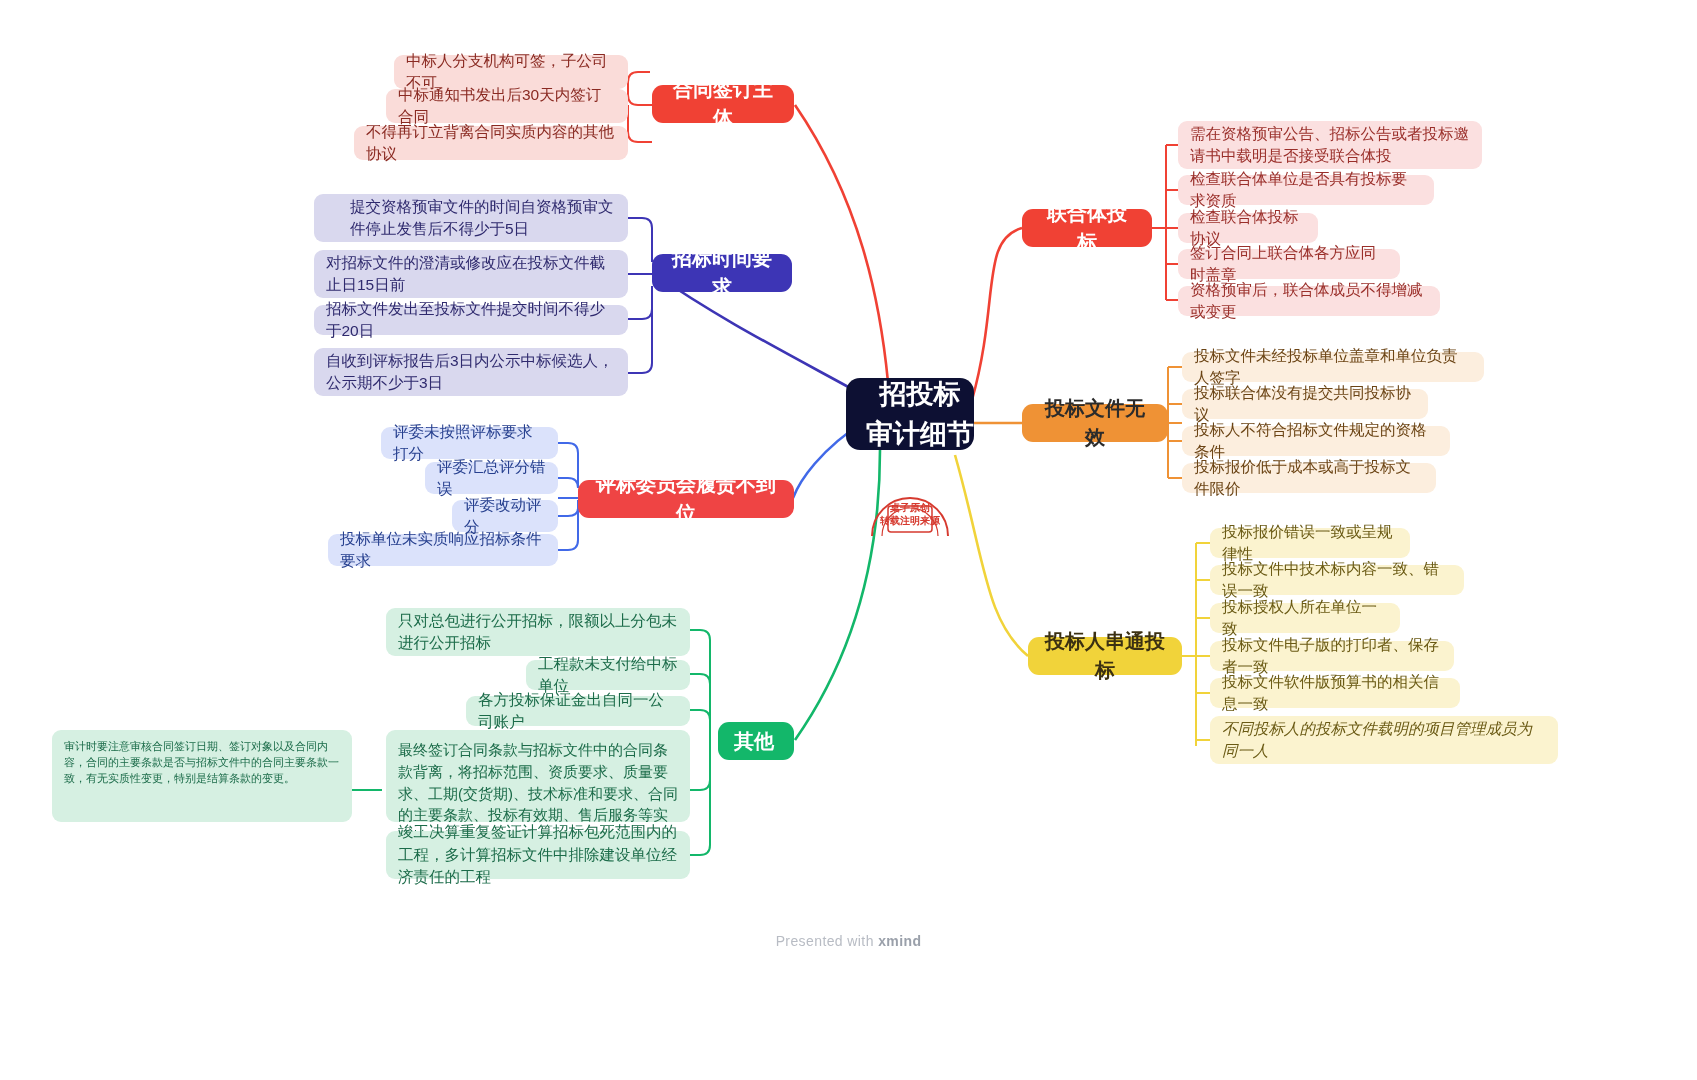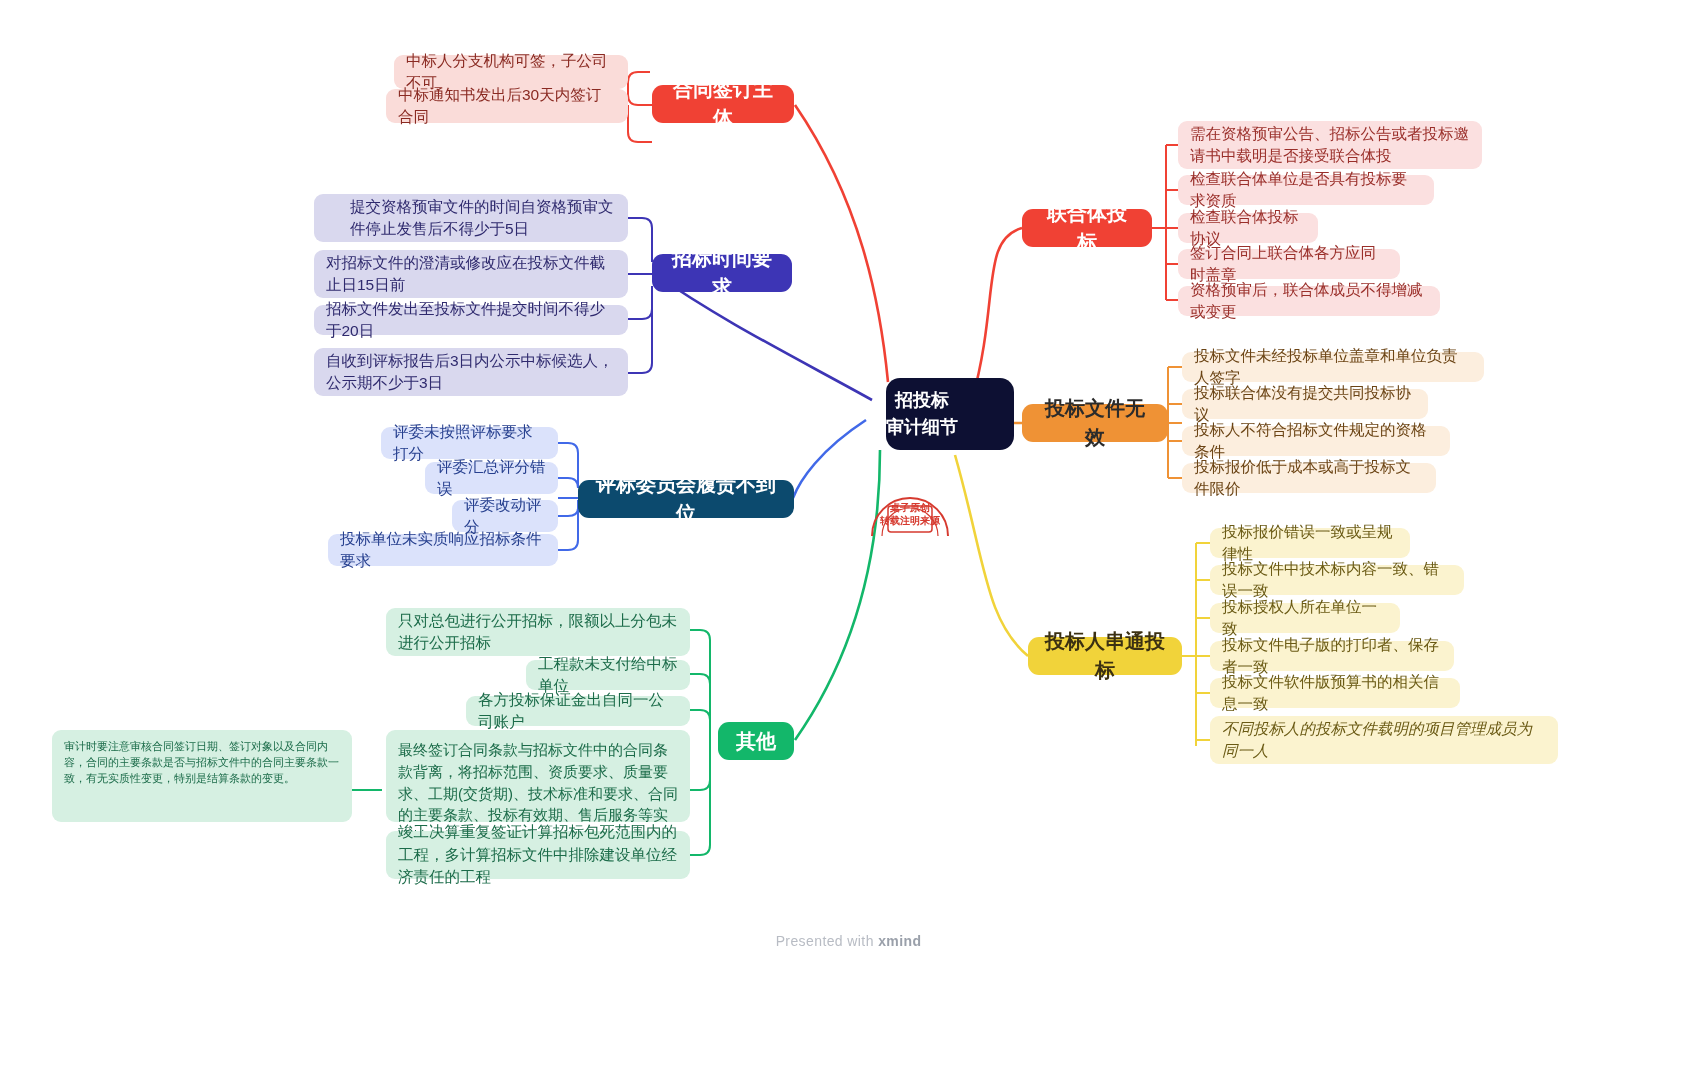--- a/index.html
+++ b/index.html
@@ -7,33 +7,33 @@
     width:1697px;height:1080px;background:#ffffff;
     font-family:"Liberation Sans","DejaVu Sans",sans-serif;
     position:relative;overflow:hidden;
   }
   #canvas{position:absolute;left:0;top:0;width:1697px;height:1080px;}
   svg.links{position:absolute;left:0;top:0;width:1697px;height:1080px;pointer-events:none;}
   .node{position:absolute;box-sizing:border-box;border-radius:10px;
         display:flex;align-items:center;line-height:1.45;}
   .leaf{border-radius:9px;padding:7px 12px;font-size:15.5px;}
   .branch{border-radius:11px;padding:10px 16px;font-size:20px;font-weight:bold;
-          justify-content:center;text-align:center;}
-  .root{border-radius:14px;background:#0d1033;color:#ffffff;font-size:18px;font-weight:bold;
-        justify-content:flex-start;text-align:center;line-height:1.5;margin-left:40px;}
+          text-align:center;}
+  .root{border-radius:14px;background:#0d1033;color:#ffffff;font-size:27px;font-weight:bold;
+        justify-content:flex-end;text-align:center;line-height:1.5;}
 
   
   .b-red{background:#f04134;color:#ffffff;}
   .l-red{background:#fadcd9;color:#8a2a22;}
   .l-red2{background:#fbe0e0;color:#9a2f2a;}
   
   .b-purple{background:#3d35b5;color:#ffffff;}
   .l-purple{background:#d9d8ee;color:#2f2a6e;}
   
-  .b-blue{background:#0c4a6e;color:#ffffff;}
+  .b-blue{background:#ef4444;color:#ffffff;}
   .l-blue{background:#dbe2fb;color:#27408f;}
   
   .b-green{background:#13b76a;color:#ffffff;}
   .l-green{background:#d6f0e2;color:#1b6b49;}
   
   .b-orange{background:#ef9235;color:#2b2b2b;}
   .l-orange{background:#fceede;color:#6b4415;}
   
   .b-yellow{background:#f1d33a;color:#3b3012;}
   .l-yellow{background:#fbf3cf;color:#6a5a14;}
@@ -127,20 +127,23 @@
 
   <div class="node branch b-red" style="left:652px;top:85px;width:142px;height:38px;">
     <span>合同签订主体</span>
   </div>
   <div class="node leaf l-red" style="left:394px;top:55px;width:234px;height:34px;justify-content:center;">
     <span>中标人分支机构可签，子公司不可</span>
   </div>
   <div class="node leaf l-red" style="left:386px;top:89px;width:242px;height:34px;justify-content:center;">
     <span>中标通知书发出后30天内签订合同</span>
   </div>
+  <div class="node leaf l-red" style="left:354px;top:126px;width:274px;height:34px;justify-content:center;">
+    <span>不得再订立背离合同实质内容的其他协议</span>
+  </div>
 
   <div class="node branch b-purple" style="left:652px;top:254px;width:140px;height:38px;">
     <span>招标时间要求</span>
   </div>
   <div class="node leaf l-purple" style="left:314px;top:194px;width:314px;height:48px;padding-left:36px;">
     <span>提交资格预审文件的时间自资格预审文件停止发售后不得少于5日</span>
   </div>
   <div class="node leaf l-purple" style="left:314px;top:250px;width:314px;height:48px;">
     <span>对招标文件的澄清或修改应在投标文件截止日15日前</span>
   </div>

